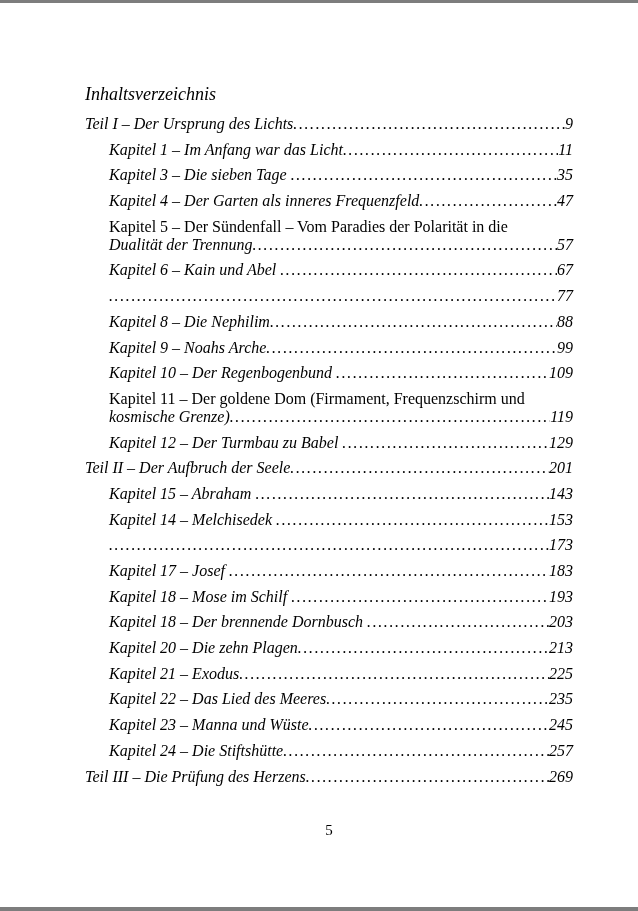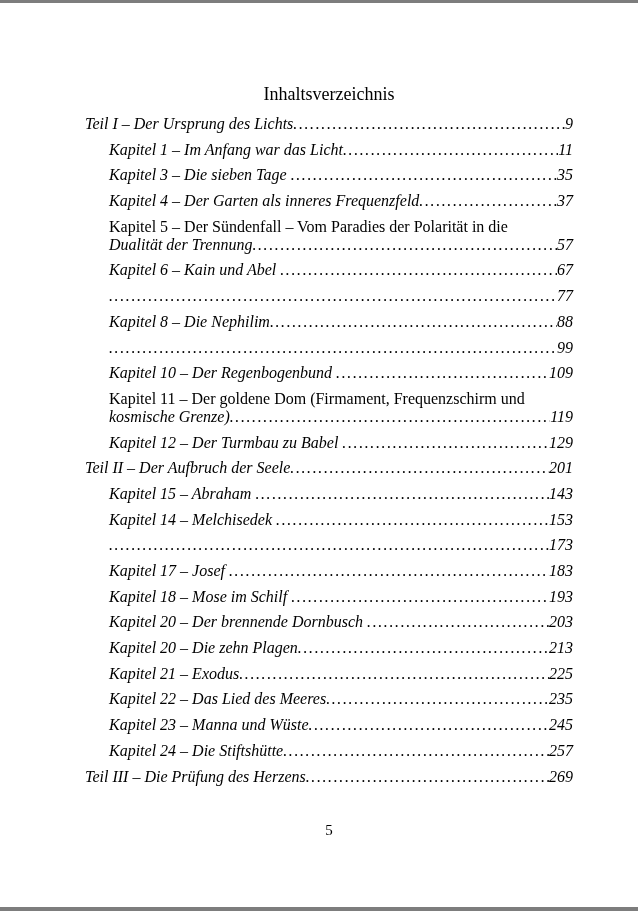--- a/index.html
+++ b/index.html
@@ -27,22 +27,22 @@
   .page-content {
     position: absolute;
     left: 85px;
     width: 488px;
     top: 84px;
   }
   .doc-title {
     font-size: 18px;
     line-height: 20px;
     font-weight: normal;
-    text-align: center;
     margin: 0 0 11px 0;
+    font-style: italic;
   }
   .toc { display: block; }
   .entry {
     font-size: 16px;
     line-height: 18px;
     margin-bottom: 7.7px;
   }
   .entry.lvl2 { padding-left: 24px; }
   .entry .row {
     display: flex;
@@ -109,21 +109,21 @@
       <span class="t">Kapitel 3 – Die sieben Tage </span>
       <span class="leader"></span>
       <span class="pg">35</span>
     </div>
   </div>
       <div class="entry lvl2">
 
     <div class="row">
       <span class="t">Kapitel 4 – Der Garten als inneres Frequenzfeld</span>
       <span class="leader"></span>
-      <span class="pg">37</span>
+      <span class="pg">47</span>
     </div>
   </div>
       <div class="entry lvl2">
     <div class="wrap-line">Kapitel 5 – Der Sündenfall – Vom Paradies der Polarität in die</div>
     <div class="row">
       <span class="t">Dualität der Trennung</span>
       <span class="leader"></span>
       <span class="pg">57</span>
     </div>
   </div>
@@ -146,20 +146,21 @@
 
     <div class="row">
       <span class="t">Kapitel 8 – Die Nephilim</span>
       <span class="leader"></span>
       <span class="pg">88</span>
     </div>
   </div>
       <div class="entry lvl2">
 
     <div class="row">
+      <span class="t">Kapitel 9 – Noahs Arche</span>
       <span class="leader"></span>
       <span class="pg">99</span>
     </div>
   </div>
       <div class="entry lvl2">
 
     <div class="row">
       <span class="t">Kapitel 10 – Der Regenbogenbund </span>
       <span class="leader"></span>
       <span class="pg">109</span>
@@ -224,21 +225,21 @@
 
     <div class="row">
       <span class="t">Kapitel 18 – Mose im Schilf </span>
       <span class="leader"></span>
       <span class="pg">193</span>
     </div>
   </div>
       <div class="entry lvl2">
 
     <div class="row">
-      <span class="t">Kapitel 20 – Der brennende Dornbusch </span>
+      <span class="t">Kapitel 18 – Der brennende Dornbusch </span>
       <span class="leader"></span>
       <span class="pg">203</span>
     </div>
   </div>
       <div class="entry lvl2">
 
     <div class="row">
       <span class="t">Kapitel 20 – Die zehn Plagen</span>
       <span class="leader"></span>
       <span class="pg">213</span>

